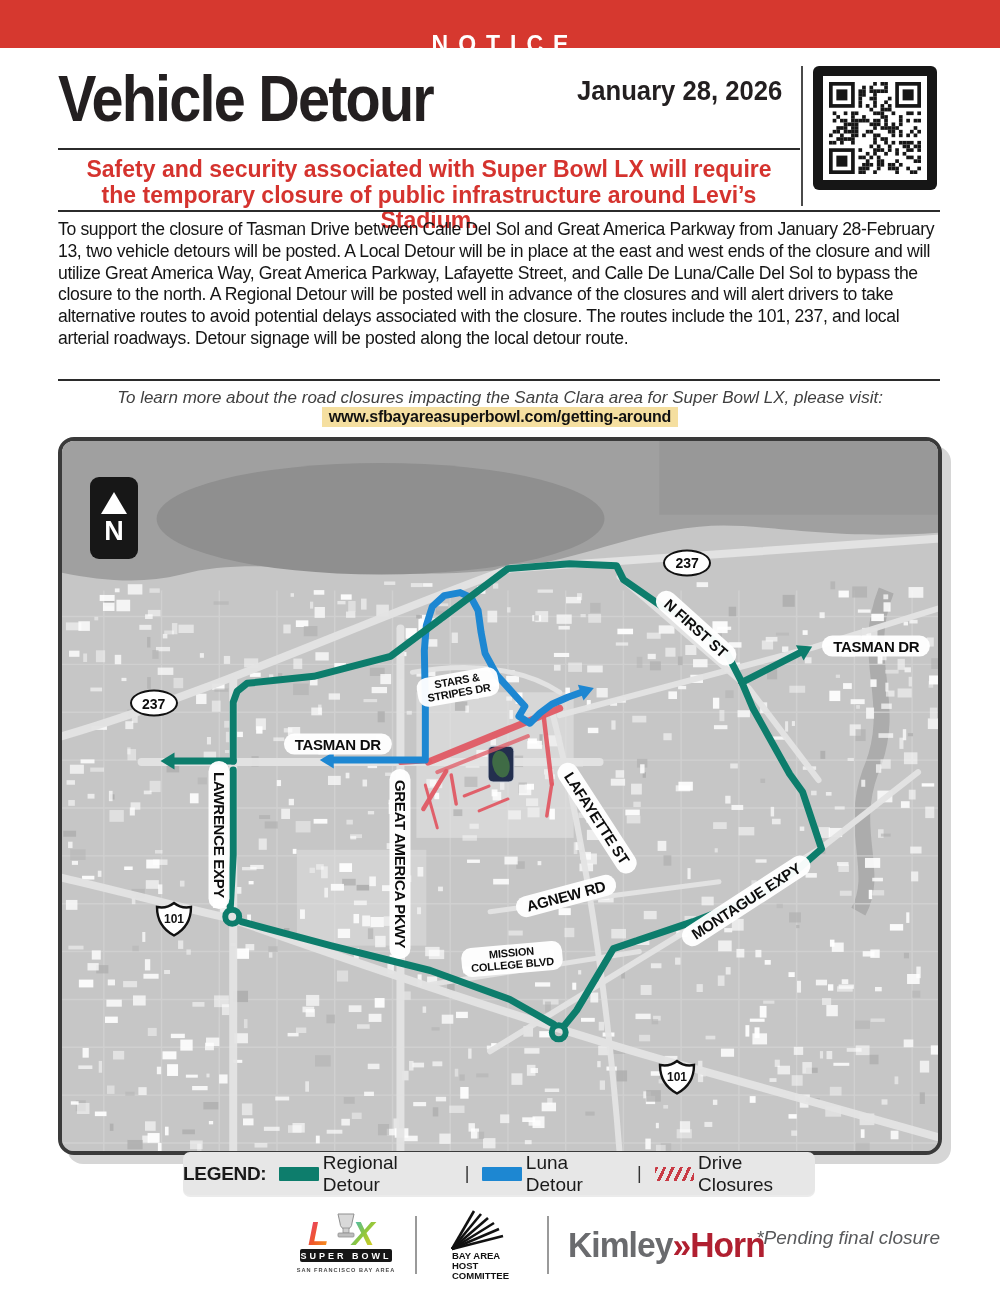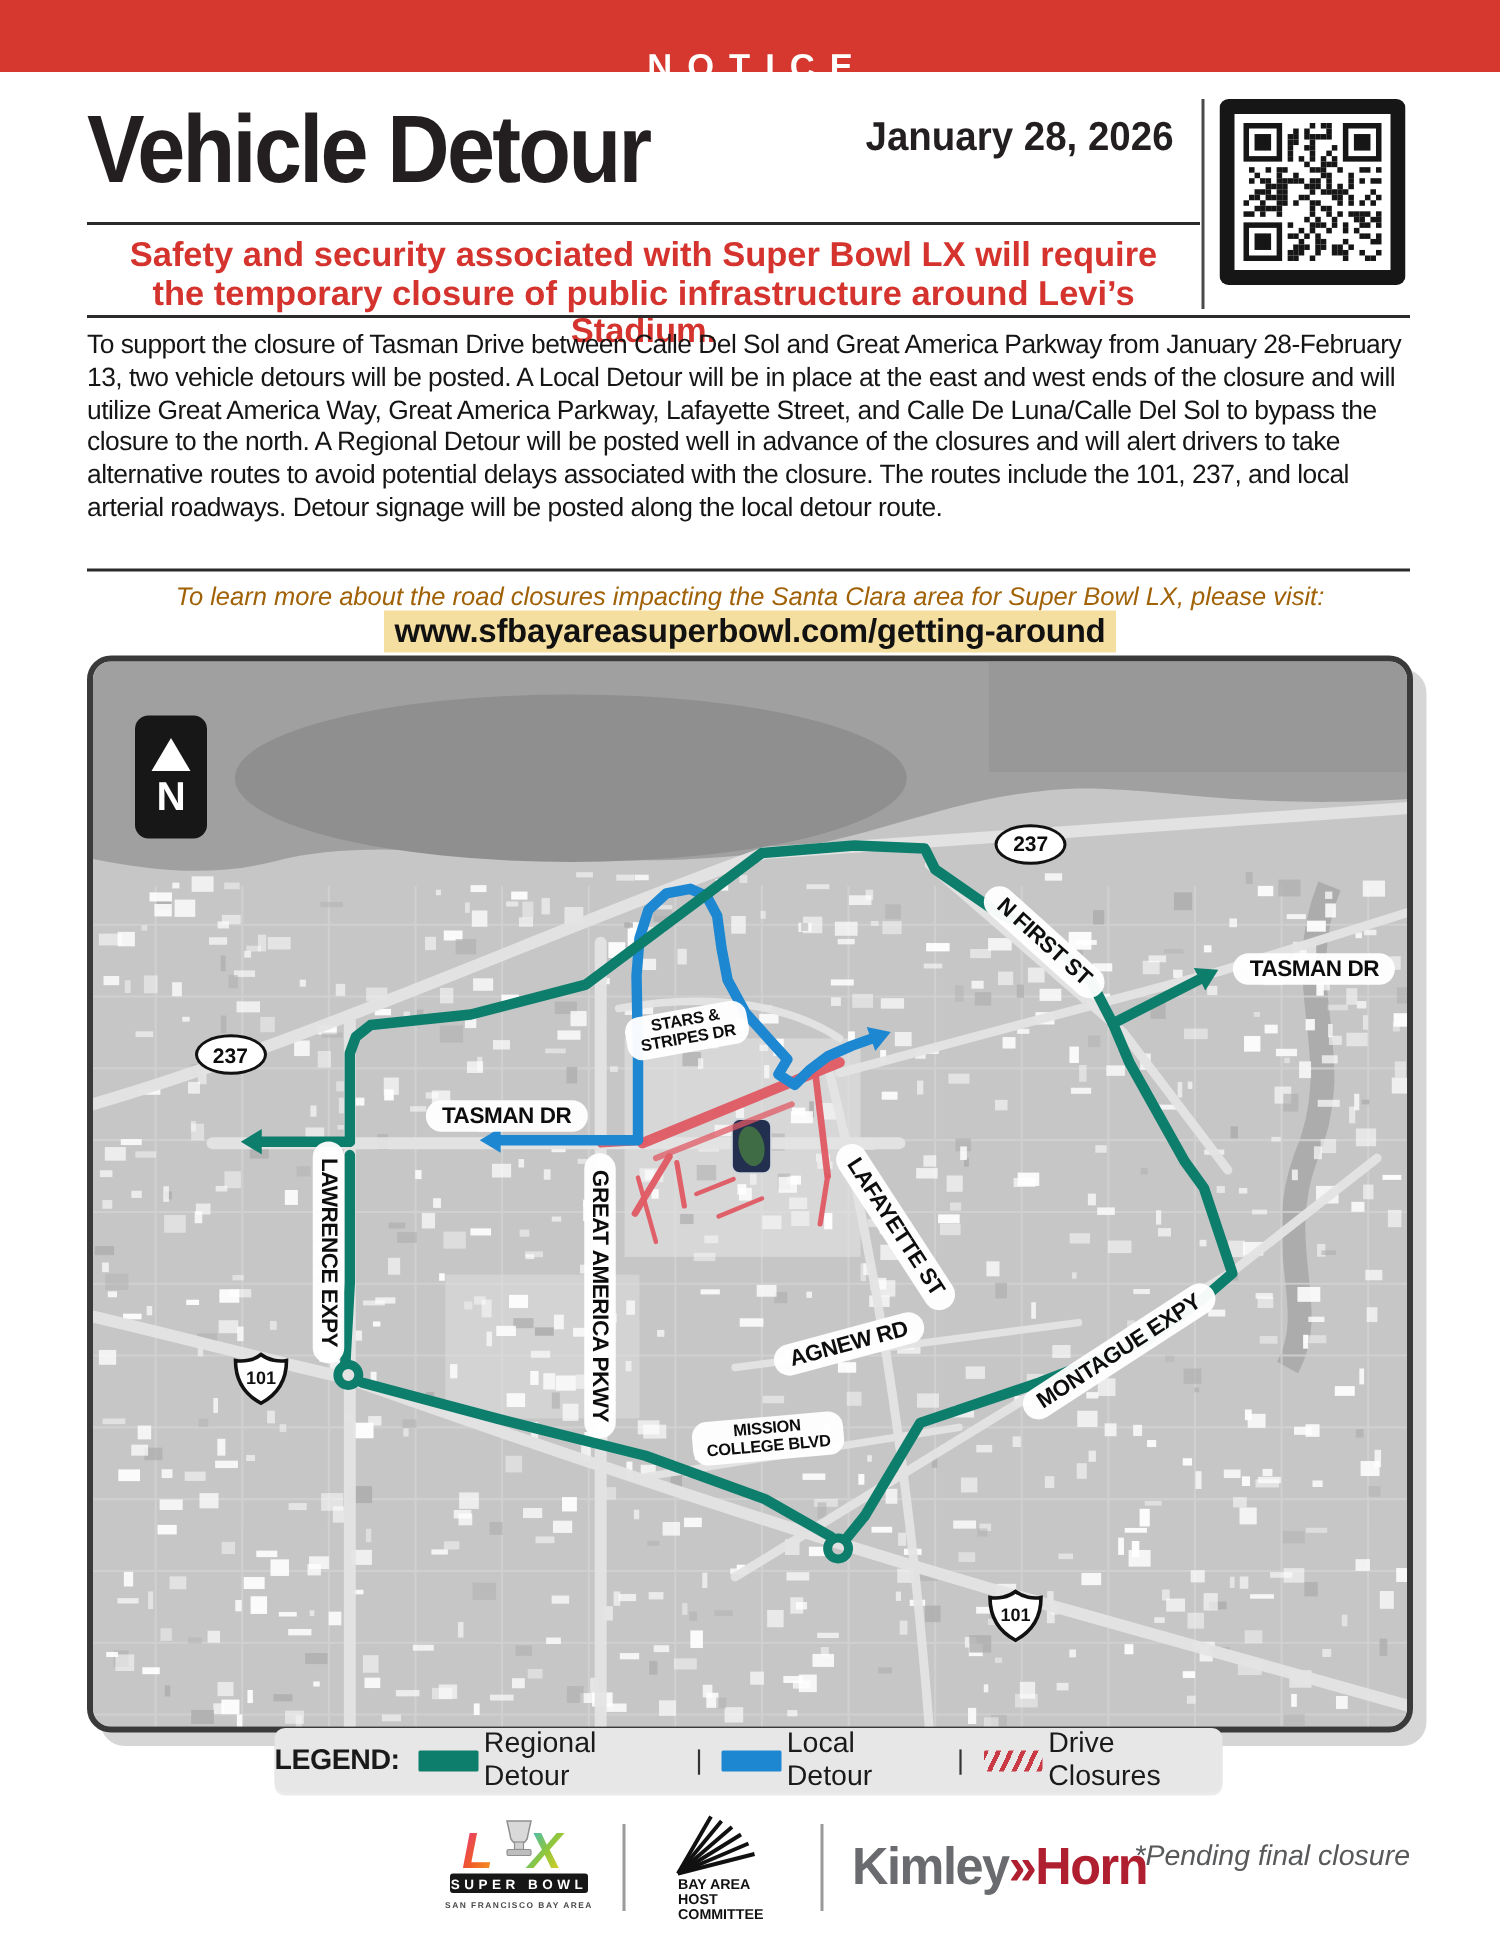--- a/index.html
+++ b/index.html
@@ -19,23 +19,23 @@
   .rule{position:absolute;background:#2b2b2b;height:2px;}
   .rule.r1{left:58px;top:148px;width:742px;}
   .rule.r2{left:58px;top:210px;width:882px;}
   .rule.r3{left:58px;top:379px;width:882px;}
   .subtitle{position:absolute;left:58px;top:157px;width:742px;text-align:center;color:#d5332e;
             font-weight:bold;font-size:23px;line-height:25.5px;}
   .subtitle>div{margin:0 auto;max-width:690px;}
   .intro{position:absolute;left:58px;top:219px;width:886px;font-size:17.6px;line-height:21.8px;
          letter-spacing:-.35px;color:#151515;}
   .cta{position:absolute;left:58px;top:388px;width:884px;text-align:center;font-style:italic;
-       font-size:17px;color:#a16207;}
+       font-size:17px;color:#404040;}
   .cta-url-row{position:absolute;left:58px;top:407px;width:884px;text-align:center;}
-  .cta-url{display:inline-block;background:#f5dfa0;font-weight:bold;font-size:22px;
+  .cta-url{display:inline-block;background:#f5dfa0;font-weight:bold;font-size:16px;
            font-style:normal;padding:1px 7px;color:#111;text-decoration:none;letter-spacing:-.2px;}
   
   .map{position:absolute;left:58px;top:437px;width:876px;height:710px;border:4px solid #3a3a3a;
        border-radius:16px;overflow:hidden;background:#c6c6c6;box-shadow:9px 9px 0 rgba(0,0,0,.16);}
   .map svg{position:absolute;left:0;top:0;}
   .map-labels{position:absolute;left:0;top:0;width:100%;height:100%;pointer-events:none;}
   .mlabel{position:absolute;transform:translate(-50%,-50%);white-space:nowrap;color:#0d0d0d;}
   .pill{background:rgba(255,255,255,.96);border-radius:14px;padding:2px 11px;font-weight:bold;
         font-size:15px;letter-spacing:-.3px;}
   .pill2{background:rgba(255,255,255,.96);border-radius:10px;padding:3px 9px;font-weight:bold;
@@ -1138,21 +1138,21 @@
 
   <div class="legendbar">
     <span class="lt">LEGEND:</span>
     <span class="litem">
       <span class="swatch" id="sw0" style="background: rgb(13, 125, 108);"></span>
       <span>Regional Detour</span>
     </span>
     <span class="lsep">|</span>
     <span class="litem">
       <span class="swatch" id="sw1" style="background: rgb(29, 135, 210);"></span>
-      <span>Local Detour</span>
+      <span>Luna Detour</span>
     </span>
     <span class="lsep">|</span>
     <span class="litem">
       <span class="swatch hatch"></span>
       <span>Drive Closures</span>
     </span>
   </div>
 
   <div class="footer">
     <svg width="100" height="72" viewBox="0 0 100 72">

